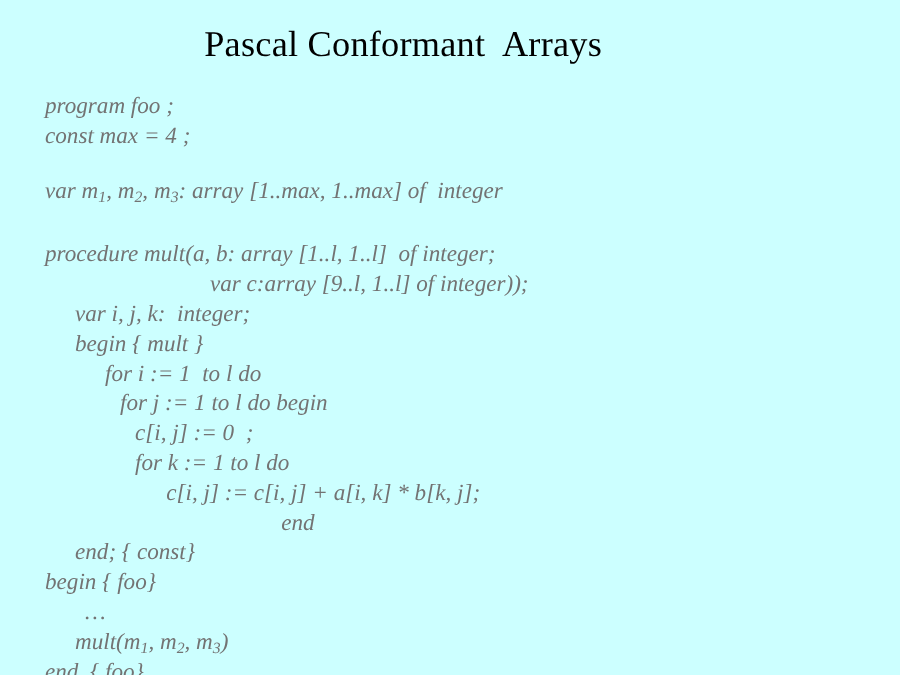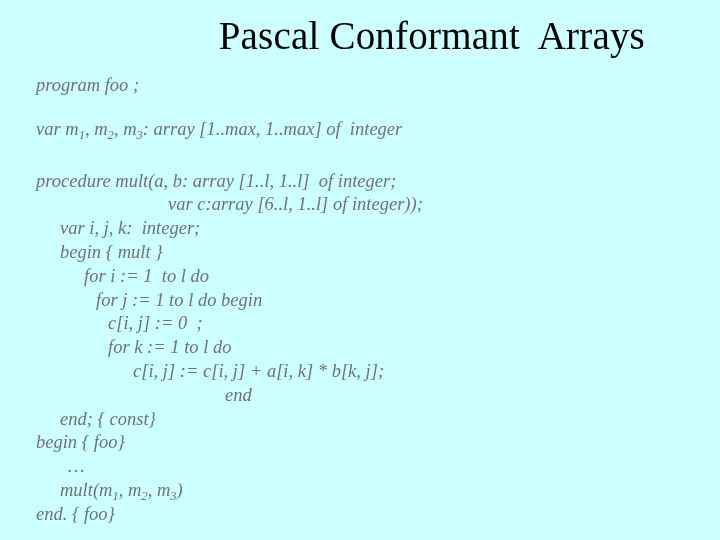--- a/index.html
+++ b/index.html
@@ -17,22 +17,22 @@
     position: relative;
     width: 720px;
     height: 540px;
     background: #ccffff;
   }
   #slide-title {
     position: absolute;
     left: 0;
     top: 19px;
     width: 645px;
-    text-align: right;
-    font-size: 39px;
+    text-align: center;
+    font-size: 29px;
     line-height: 34px;
     color: #000000;
     white-space: pre;
     font-weight: normal;
     letter-spacing: 0.2px;
   }
   #code-block {
     position: absolute;
     left: 36px;
     top: 74px;
@@ -53,23 +53,24 @@
 </style>
 </head>
 <body style="background: rgb(204, 255, 255);">
 
 <div id="slide" style="background: rgb(204, 255, 255);">
 
   <div id="slide-title" style="color: rgb(0, 0, 0);">Pascal Conformant  Arrays</div>
 
   <div id="code-block" style="color: #737373; font-style: italic;">
       <div class="code-line" style="padding-left: 0px;">program foo ;</div>
+      <div class="code-line" style="padding-left: 0px;">const max = 4 ;</div>
       <div class="code-line" style="padding-left: 0px; margin-top: 20px;">var m<sub>1</sub>, m<sub>2</sub>, m<sub>3</sub>: array [1..max, 1..max] of  integer</div>
       <div class="code-line" style="padding-left: 0px; margin-top: 28px;">procedure mult(a, b: array [1..l, 1..l]  of integer;</div>
-      <div class="code-line" style="padding-left: 132px;">var c:array [6..l, 1..l] of integer));</div>
+      <div class="code-line" style="padding-left: 132px;">var c:array [9..l, 1..l] of integer));</div>
       <div class="code-line" style="padding-left: 24px;">var i, j, k:  integer;</div>
       <div class="code-line" style="padding-left: 24px;">begin { mult }</div>
       <div class="code-line" style="padding-left: 48px;">for i := 1  to l do</div>
       <div class="code-line" style="padding-left: 60px;">for j := 1 to l do begin</div>
       <div class="code-line" style="padding-left: 72px;">c[i, j] := 0  ;</div>
       <div class="code-line" style="padding-left: 72px;">for k := 1 to l do</div>
       <div class="code-line" style="padding-left: 97px;">c[i, j] := c[i, j] + a[i, k] * b[k, j];</div>
       <div class="code-line" style="padding-left: 189px;">end</div>
       <div class="code-line" style="padding-left: 24px;">end; { const}</div>
       <div class="code-line" style="padding-left: 0px;">begin { foo}</div>

